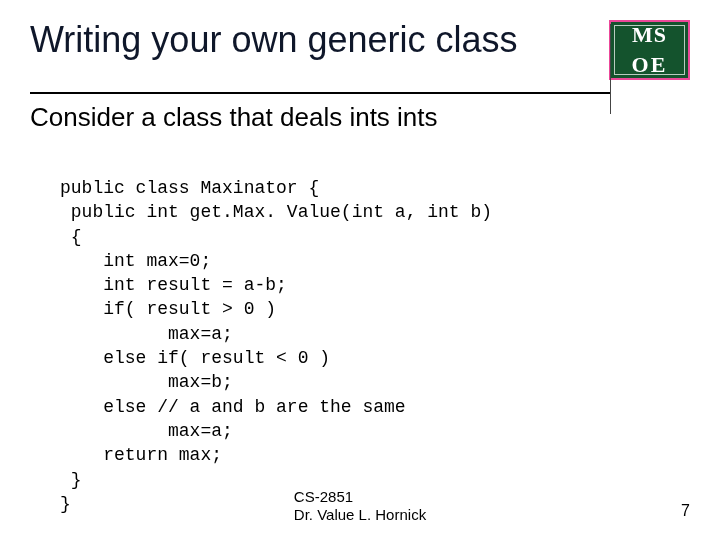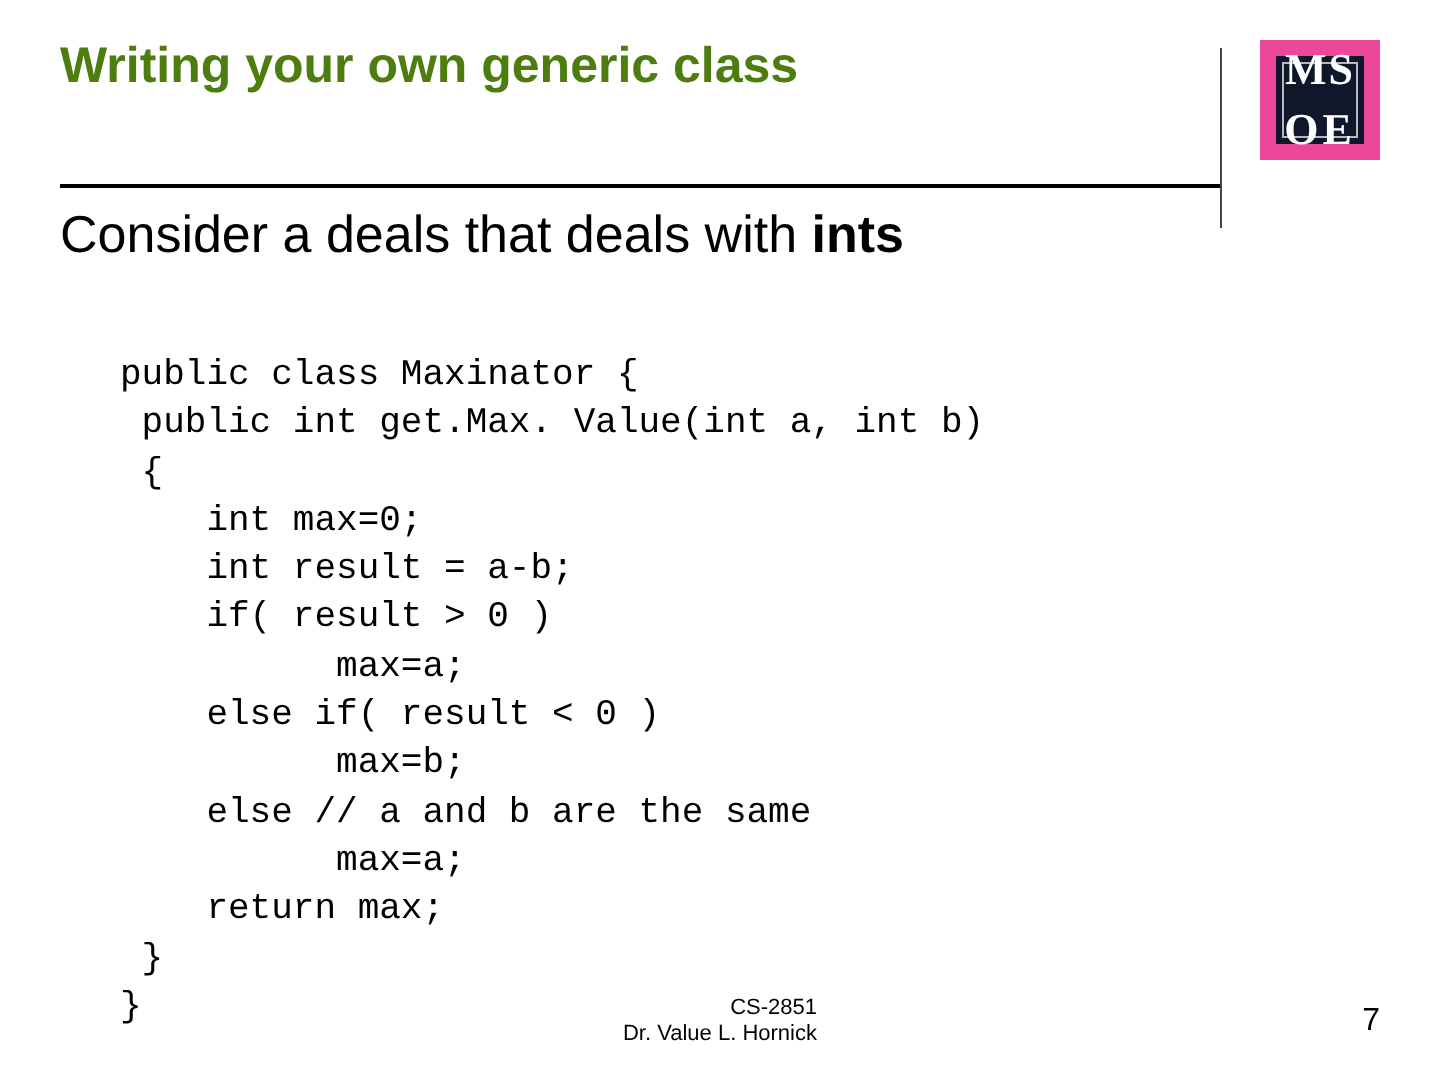--- a/index.html
+++ b/index.html
@@ -1,29 +1,29 @@
 <!DOCTYPE html>
 <html><head>
 <meta charset="utf-8">
 <style>
   * { margin: 0; padding: 0; box-sizing: border-box; }
   html, body { width: 720px; height: 540px; background: #fff; font-family: Arial, Helvetica, sans-serif; overflow: hidden; }
   .slide { position: relative; width: 720px; height: 540px; padding: 20px 30px 30px 30px; }
   .title-row { display: flex; align-items: flex-start; justify-content: space-between; margin-bottom: 12px; }
-  .title { font-size: 25px; font-weight: bold; color: #4d7c0f; letter-spacing: 0px; line-height: 1.1; flex: 1; }
-  .logo { width: 60px; height: 60px; border: 8px solid #ec4899; background: #0f172a; position: relative; margin-left: 8px; flex-shrink: 0; }
+  .title { font-size: 36px; font-weight: normal; color: #0f172a; letter-spacing: 0px; line-height: 1.1; flex: 1; }
+  .logo { width: 81px; height: 60px; border: 2px solid #ec4899; background: #14532d; position: relative; margin-left: 8px; flex-shrink: 0; }
   .logo::before { content: ""; position: absolute; inset: 3px; border: 1px solid rgba(255,255,255,0.7); }
   .logo-text { position: absolute; inset: 0; display: flex; flex-direction: column; align-items: center; justify-content: center; color: #fff; font-family: Georgia, "Times New Roman", serif; font-weight: bold; line-height: 0.9; }
   .logo-text span:first-child { font-size: 22px; letter-spacing: 1px; }
   .logo-text span:last-child { font-size: 22px; letter-spacing: 2px; margin-top: 10px; }
   .hr { border: none; border-top: 2px solid #000; margin: 0 0 8px 0; width: 88%; }
   .subtitle { font-size: 26px; color: #000; margin-bottom: 4px; }
-  .subtitle .ints { font-weight: bold; }
+  .subtitle .ints { font-weight: normal; }
   .code { font-family: "Courier New", Courier, monospace; font-size: 18px; line-height: 1.35; white-space: pre; color: #000; padding-left: 30px; margin-top: 43px; }
-  .footer { position: absolute; bottom: 16px; left: 0; right: 0; display: flex; justify-content: center; font-size: 11px; color: #000; text-align: right; line-height: 1.2; }
+  .footer { position: absolute; bottom: 16px; left: 0; right: 0; display: flex; justify-content: center; font-size: 15px; color: #000; text-align: left; line-height: 1.2; }
   .page-num { position: absolute; bottom: 20px; right: 30px; font-size: 16px; color: #000; }
   .sep { position: absolute; top: 24px; left: 610px; width: 1px; height: 90px; background: #444; }
 </style>
 </head>
 <body>
 
 <div class="slide">
 
   <div class="title-row">
     <h1 class="title">Writing your own generic class</h1>
@@ -33,21 +33,21 @@
         <span>OE</span>
       </div>
     </div>
   </div>
 
   <div class="sep"></div>
 
   <hr class="hr">
 
   <div class="subtitle">
-    <span>Consider a deals that deals with </span><span class="ints">ints</span>
+    <span>Consider a class that deals ints </span><span class="ints">ints</span>
   </div>
 
   <pre class="code">public class Maxinator {
  public int get.Max. Value(int a, int b)
  {
     int max=0;
     int result = a-b;
     if( result &gt; 0 )
           max=a;
     else if( result &lt; 0 )

